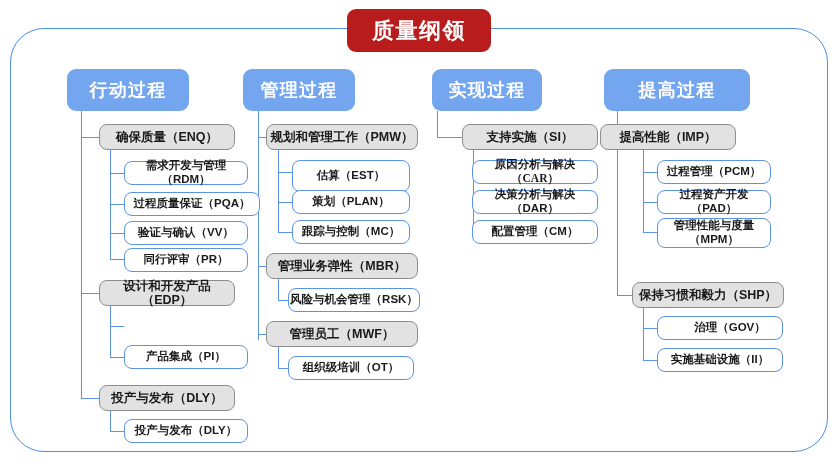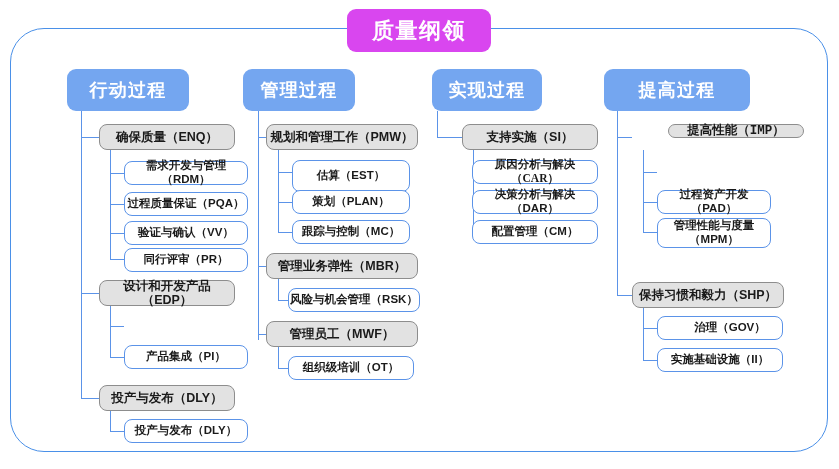--- a/index.html
+++ b/index.html
@@ -22,21 +22,21 @@
     border:1.6px solid #4a90e8;
     border-radius:34px;
     box-sizing:border-box;
     background:transparent;
   }
   
   .title-chip{
     position:absolute;
     left:347px; top:9px;
     width:144px; height:43px;
-    background:#d946ef;
+    background:#b91c1c;
     border-radius:9px;
     display:flex;align-items:center;justify-content:center;
     color:#ffffff;
     font-size:22px;
     font-weight:700;
     letter-spacing:1.5px;
     z-index:6;
   }
   
   .col-head{
@@ -101,21 +101,21 @@
   <div class="hline" style="left:81px;top:293px;width:18px;"></div>
   <div class="hline" style="left:81px;top:398px;width:18px;"></div>
 
   <div class="grp" style="left:99px;top:124px;width:136px;height:26px;">确保质量（ENQ）</div>
   <div class="vline" style="left:110px;top:150px;height:109px;"></div>
   <div class="hline" style="left:110px;top:173px;width:14px;"></div>
   <div class="hline" style="left:110px;top:204px;width:14px;"></div>
   <div class="hline" style="left:110px;top:233px;width:14px;"></div>
   <div class="hline" style="left:110px;top:259px;width:14px;"></div>
   <div class="leaf" style="left:124px;top:161px;width:124px;height:24px;">需求开发与管理（RDM）</div>
-  <div class="leaf" style="left:124px;top:192px;width:124px;height:24px;">过程质量保证（PQA）</div>
+  <div class="leaf" style="left:124px;top:192px;width:136px;height:24px;">过程质量保证（PQA）</div>
   <div class="leaf" style="left:124px;top:221px;width:124px;height:24px;">验证与确认（VV）</div>
   <div class="leaf" style="left:124px;top:248px;width:124px;height:24px;">同行评审（PR）</div>
 
   <div class="grp" style="left:99px;top:280px;width:136px;height:26px;">设计和开发产品（EDP）</div>
   <div class="vline" style="left:110px;top:306px;height:52px;"></div>
   <div class="hline" style="left:110px;top:326px;width:14px;"></div>
   <div class="hline" style="left:110px;top:357px;width:14px;"></div>
   <div class="leaf" style="left:124px;top:345px;width:124px;height:24px;">产品集成（PI）</div>
 
   <div class="grp" style="left:99px;top:385px;width:136px;height:26px;">投产与发布（DLY）</div>
@@ -162,25 +162,26 @@
   <div class="leaf" style="left:472px;top:160px;width:126px;height:24px;font-family:Liberation Serif, serif;">原因分析与解决（CAR）</div>
   <div class="leaf" style="left:472px;top:190px;width:126px;height:24px;">决策分析与解决（DAR）</div>
   <div class="leaf" style="left:472px;top:220px;width:126px;height:24px;">配置管理（CM）</div>
 
   <div class="col-head" style="left:604px;top:69px;width:146px;">提高过程</div>
 
   <div class="vline" style="left:617px;top:111px;height:185px;"></div>
   <div class="hline" style="left:617px;top:137px;width:15px;"></div>
   <div class="hline" style="left:617px;top:295px;width:15px;"></div>
 
-  <div class="grp" style="left:668px;top:124px;width:136px;height:14px;font-family:Liberation Mono, monospace;">提高性能（IMP）</div>
+  <div class="grp" style="left:600px;top:124px;width:136px;height:26px;">提高性能（IMP）</div>
   <div class="vline" style="left:643px;top:150px;height:83px;"></div>
   <div class="hline" style="left:643px;top:172px;width:14px;"></div>
   <div class="hline" style="left:643px;top:202px;width:14px;"></div>
   <div class="hline" style="left:643px;top:232px;width:14px;"></div>
+  <div class="leaf" style="left:657px;top:160px;width:114px;height:24px;">过程管理（PCM）</div>
   <div class="leaf" style="left:657px;top:190px;width:114px;height:24px;">过程资产开发（PAD）</div>
   <div class="leaf" style="left:657px;top:218px;width:114px;height:30px;white-space:pre-line;">管理性能与度量
 （MPM）</div>
 
   <div class="grp" style="left:632px;top:282px;width:152px;height:26px;">保持习惯和毅力（SHP）</div>
   <div class="vline" style="left:643px;top:308px;height:53px;"></div>
   <div class="hline" style="left:643px;top:328px;width:14px;"></div>
   <div class="hline" style="left:643px;top:360px;width:14px;"></div>
   <div class="leaf" style="left:657px;top:316px;width:126px;height:24px;padding-left:20px;">治理（GOV）</div>
   <div class="leaf" style="left:657px;top:348px;width:126px;height:24px;">实施基础设施（II）</div>

